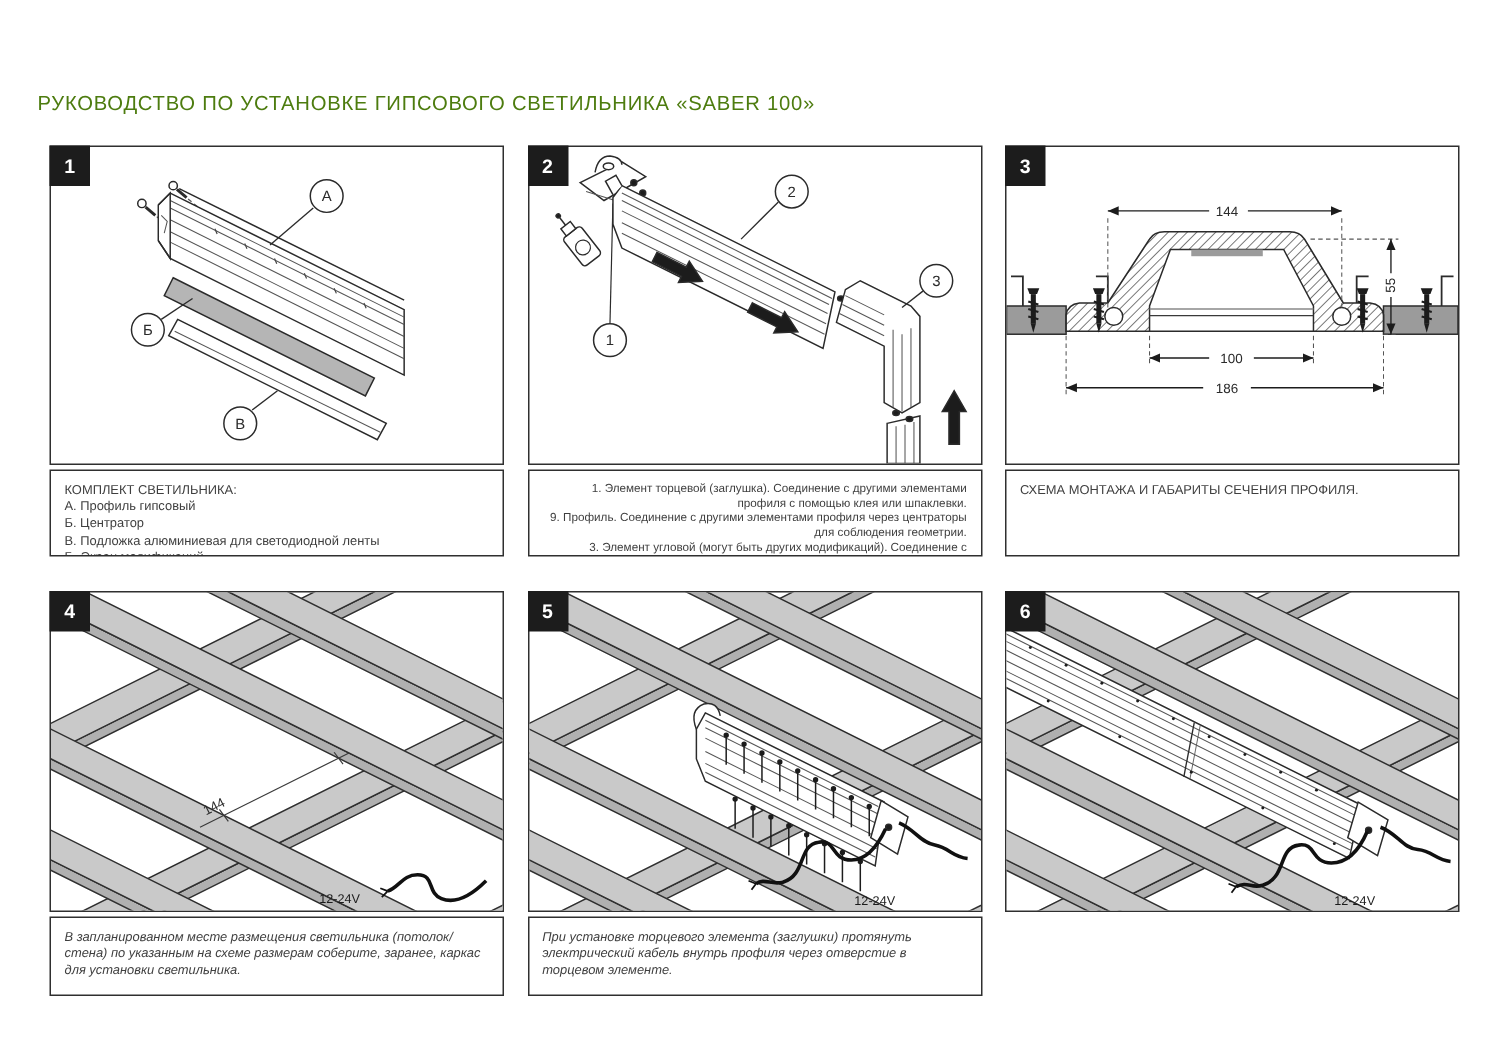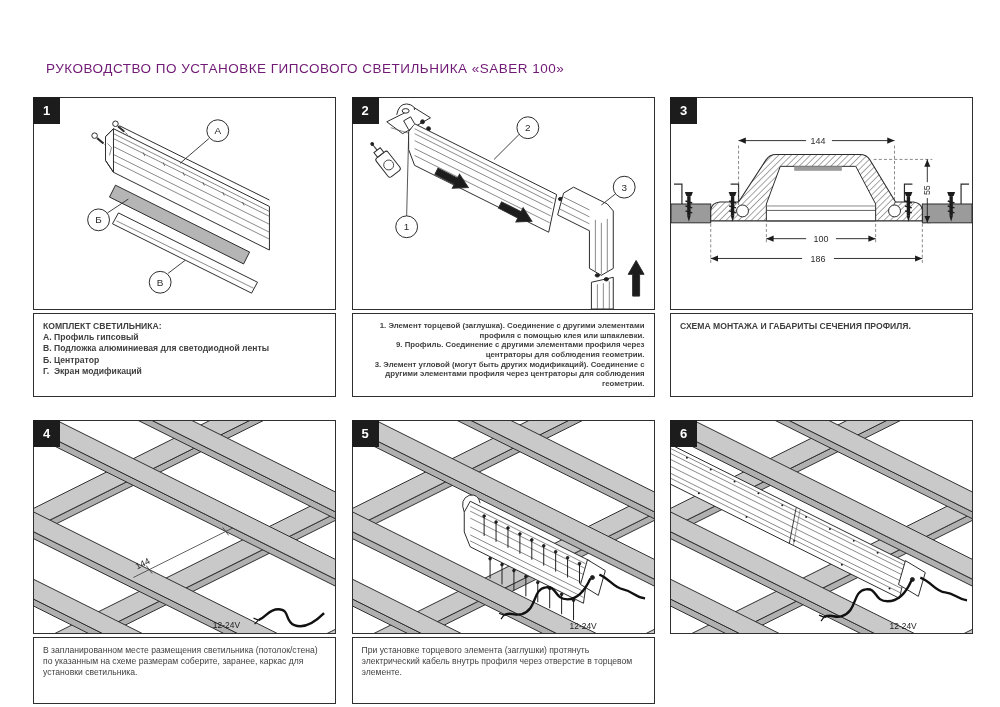--- a/index.html
+++ b/index.html
@@ -1,29 +1,29 @@
 <!DOCTYPE html>
 <html><head>
 <meta charset="utf-8">
 <style>
   html,body{margin:0;padding:0;background:#e8e8e8;}
   .sheet{position:relative;width:1000px;height:707px;background:#ffffff;overflow:hidden;
          font-family:"Liberation Sans","DejaVu Sans",sans-serif;color:#3b3b3b;}
-  .title{position:absolute;left:46px;top:61px;font-size:13.5px;letter-spacing:.5px;color:#701a75;}
+  .title{position:absolute;left:25px;top:61px;font-size:13.5px;letter-spacing:.5px;color:#4d7c0f;}
   .grid{position:absolute;left:33px;top:97px;width:940px;display:grid;
         grid-template-columns:303px 303px 303px;column-gap:15.5px;row-gap:23px;}
   .cell{width:303px;}
   .illus{position:relative;border:1px solid #2f2f2f;background:#fff;box-sizing:border-box;}
   .illus.r1{height:213px;} .illus.r2{height:214px;}
   .illus svg{display:block;}
   .badge{position:absolute;top:-1px;left:-1px;width:27px;height:27px;background:#1c1c1c;
          color:#fff;font-size:13px;font-weight:bold;display:flex;align-items:center;justify-content:center;}
   .caption{border:1px solid #2f2f2f;box-sizing:border-box;margin-top:3px;padding:7px 9px;
            font-size:8.6px;line-height:1.3;color:#3f3f3f;overflow:hidden;}
-  .caption.r1{height:84px;font-weight:bold;} .caption.r2{height:67px;}
+  .caption.r1{height:58px;} .caption.r2{height:53px;font-style:italic;}
   .caption--small{font-size:7.8px;line-height:1.24;}
   .cap-line{white-space:pre-wrap;}
   .cap-item{padding-left:10px;text-indent:-10px;text-align:right;}
   .caption p{margin:0 0 9px 0;}
   .dtx{font-size:9px;fill:#2b2b2b;}
   .ctx{font-size:10px;fill:#2b2b2b;}
   .vtx{font-size:8.5px;fill:#1c1c1c;}
 </style>
 </head>
 <body>
@@ -120,22 +120,22 @@
             <circle cx="127" cy="186" r="11" fill="#fff"></circle>
           </g>
           <text class="ctx" x="185" y="36.5" text-anchor="middle">А</text>
           <text class="ctx" x="65" y="126.5" text-anchor="middle">Б</text>
           <text class="ctx" x="127" y="189.5" text-anchor="middle">В</text>
         </svg>
       </div>
       <div class="caption r1">
         <div class="cap-line">КОМПЛЕКТ СВЕТИЛЬНИКА:</div>
         <div class="cap-line">А. Профиль гипсовый</div>
+        <div class="cap-line">Б. Центратор</div>
         <div class="cap-line">В. Подложка алюминиевая для светодиодной ленты</div>
-        <div class="cap-line">Б. Центратор</div>
         <div class="cap-line">Г.  Экран модификаций</div>
       </div>
     </div>
 
     <div class="cell">
       <div class="illus r1">
         <div class="badge">2</div>
         <svg width="301" height="211" viewBox="0 0 303 213" preserveAspectRatio="none">
           <g stroke="#2b2b2b" stroke-width="1" fill="none">
 

